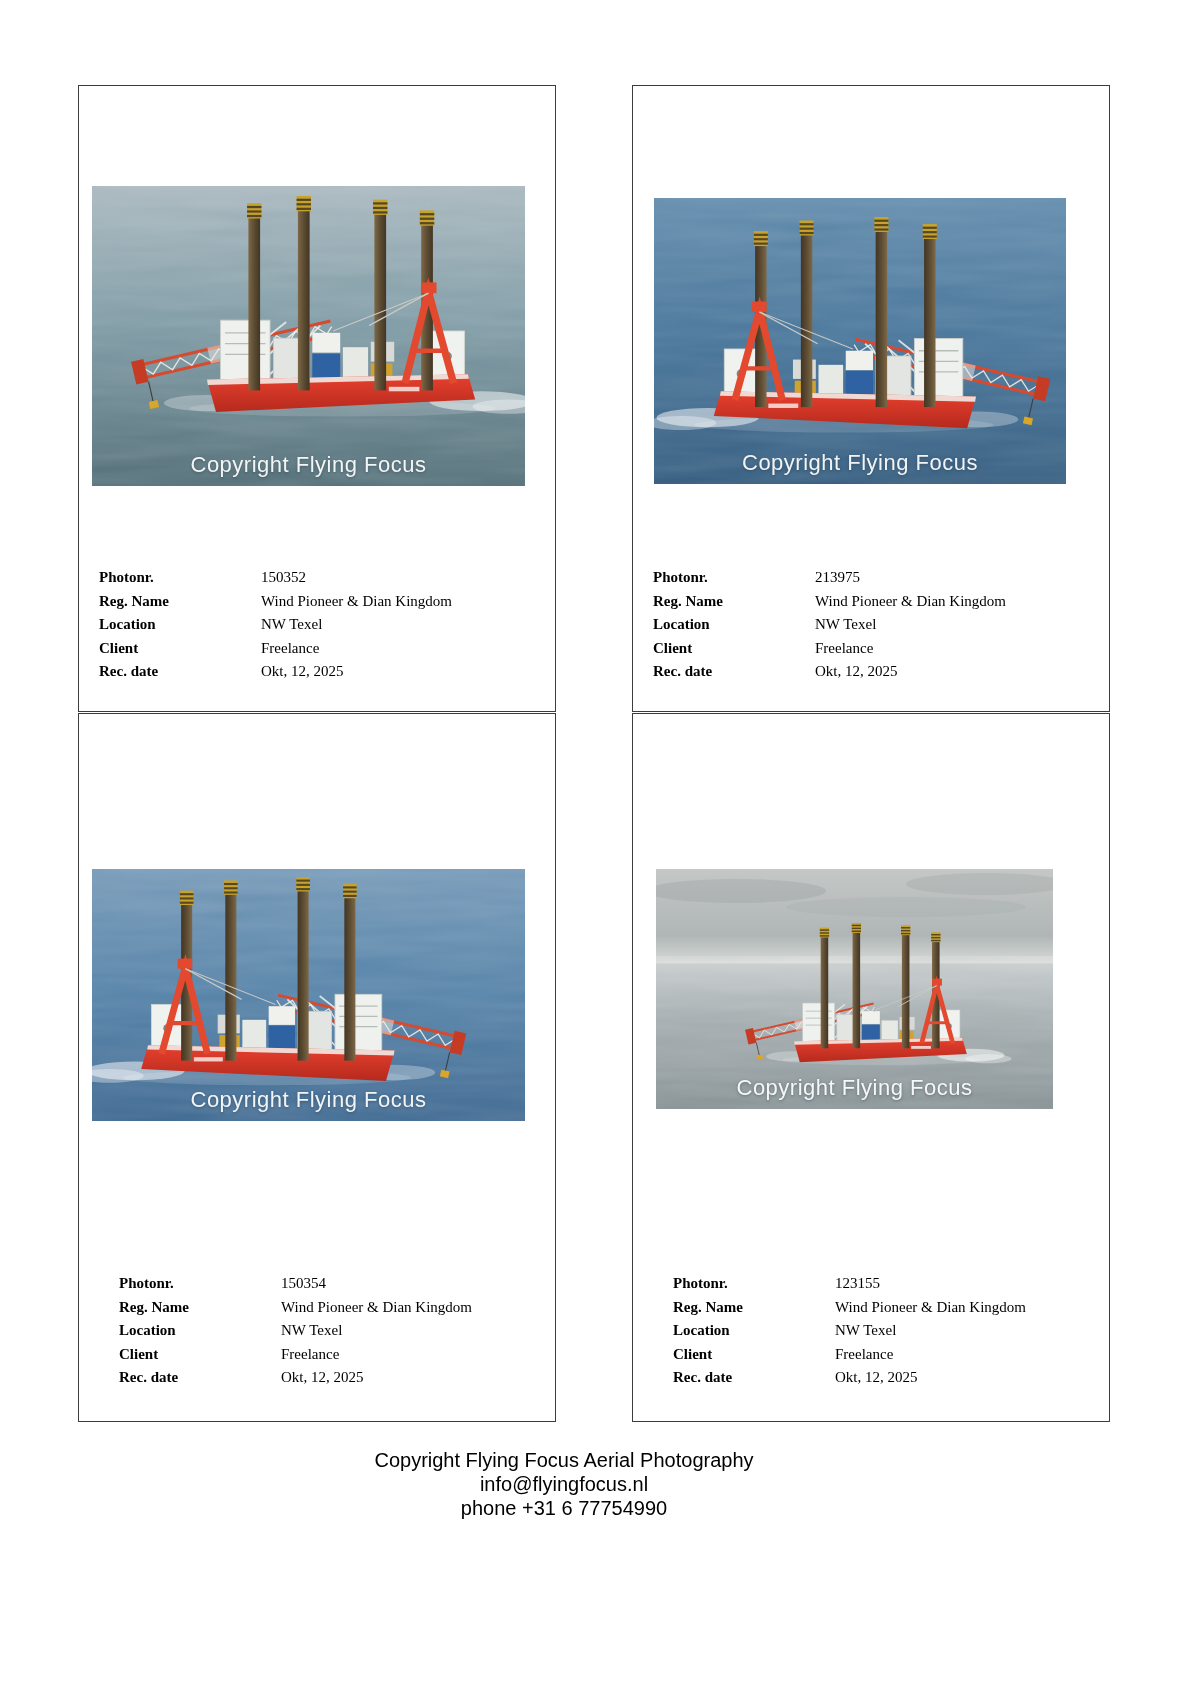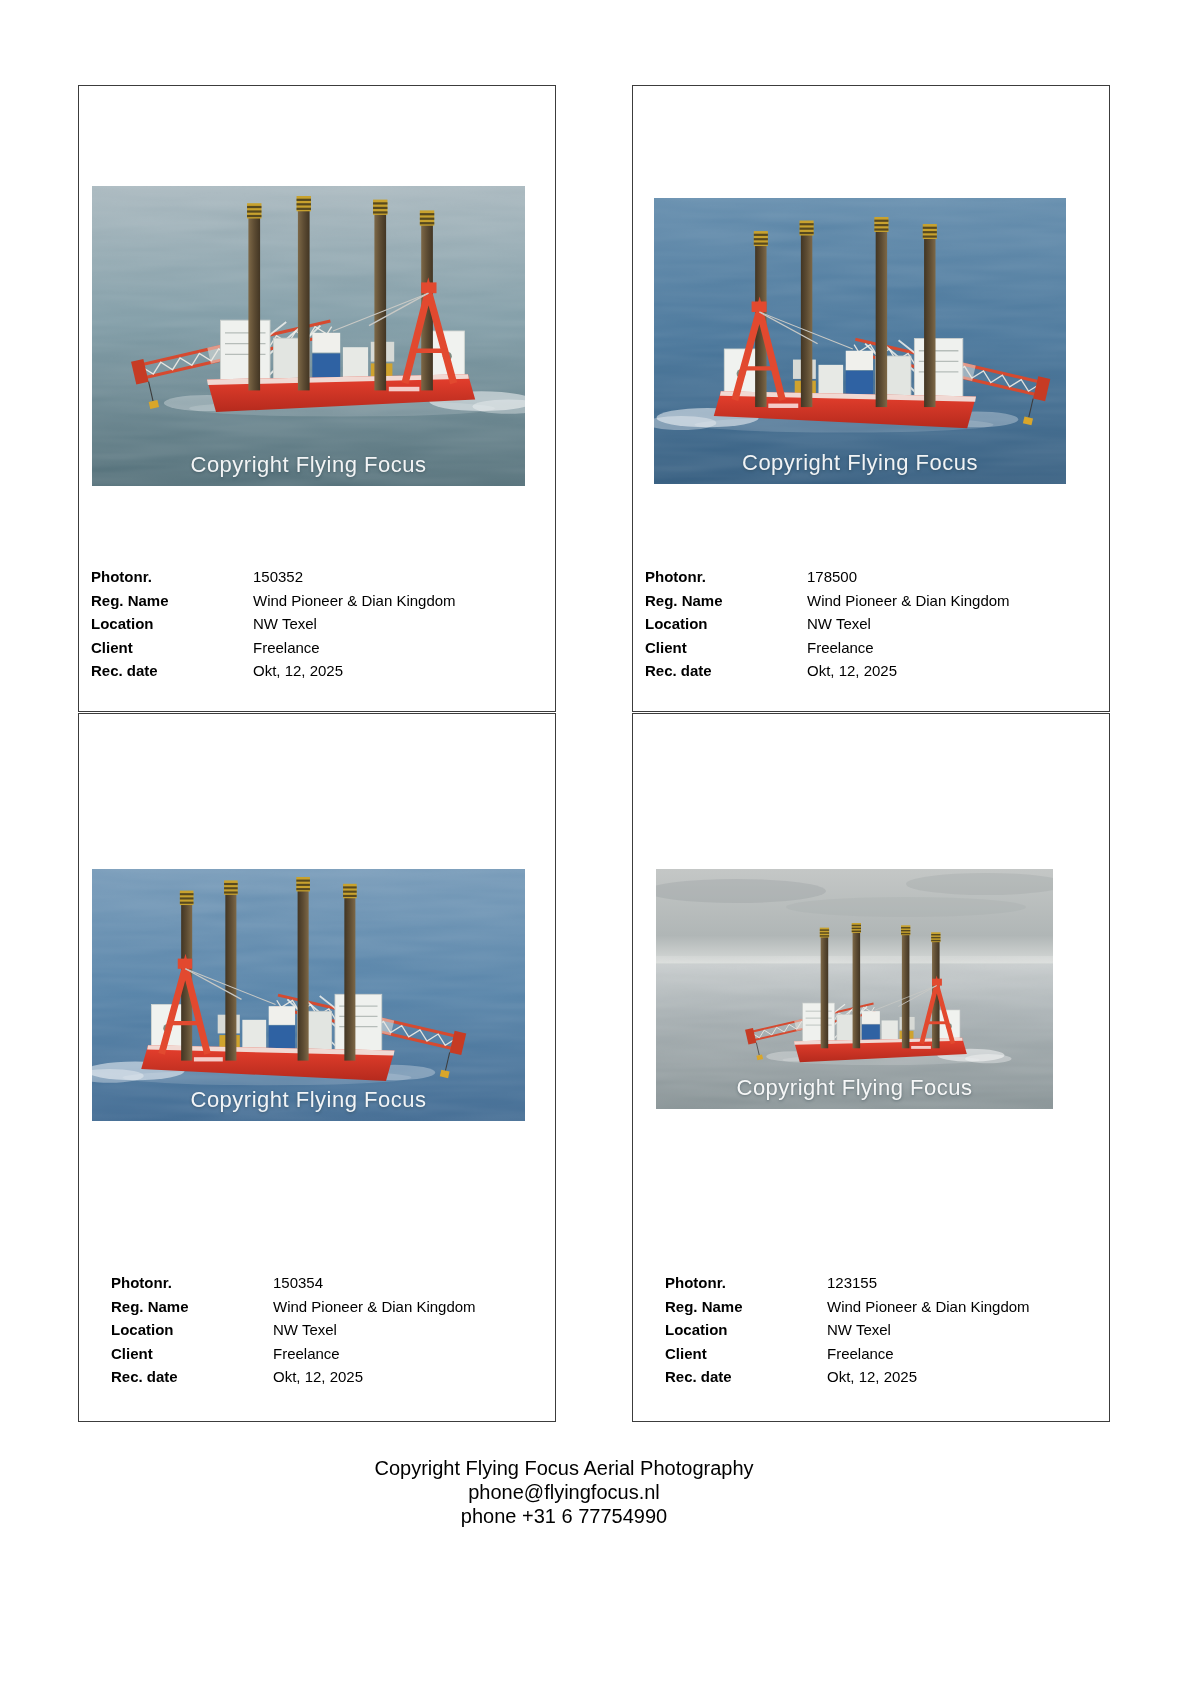--- a/index.html
+++ b/index.html
@@ -19,28 +19,28 @@
   .c3 .photo-frame { left:13px; top:155px; width:433px; height:252px; }
   .c4 .photo-frame { left:23px; top:155px; width:397px; height:240px; }
   .photo-svg { display:block; width:100%; height:100%; }
 
   .watermark {
     position:absolute; left:0; right:0; bottom:8px; text-align:center;
     font-size:22px; letter-spacing:0.5px; color:rgba(255,255,255,0.93);
     text-shadow:0 1px 3px rgba(35,55,65,0.45); white-space:nowrap;
   }
 
-  .meta { position:absolute; left:12px; right:8px; }
+  .meta { position:absolute; left:20px; right:8px;font-family:Liberation Serif, serif; }
   .c1 .meta, .c2 .meta { top:482px; }
   .c3 .meta, .c4 .meta { top:560px;margin-left:20px; }
   .meta-row { height:23.5px; white-space:nowrap; }
   .meta-label { display:inline-block; width:162px; font-weight:bold; font-size:15px; }
   .meta-value { font-size:15px; }
 
-  .footer { position:absolute; top:1448px; left:0; width:1128px; text-align:center; font-size:20px; line-height:24px;margin-top:8px; }
+  .footer { position:absolute; top:1448px; left:0; width:1128px; text-align:center; font-size:20px; line-height:24px; }
 
   .defs-svg { position:absolute; width:0; height:0; }
 </style>
 </head>
 <body>
 
 <svg class="defs-svg" aria-hidden="true">
   <defs>
     <linearGradient id="legGrad" x1="0" y1="0" x2="1" y2="0">
       <stop offset="0" stop-color="#7d6847"></stop>
@@ -182,21 +182,21 @@
     <div class="photo-frame">
       <svg class="photo-svg" viewBox="0 0 412 286" preserveAspectRatio="none">
         <rect x="0" y="0" width="412" height="286" fill="url(#sea2)"></rect>
         <rect x="0" y="0" width="412" height="286" filter="url(#seaTex)" opacity="0.14"></rect>
         <use href="#vessel" transform="translate(190,195) scale(-0.88,0.88)"></use>
       </svg>
       <div class="watermark">Copyright Flying Focus</div>
     </div>
     <div class="meta">
       <div class="meta-row">
-        <span class="meta-label">Photonr.</span><span class="meta-value">178500</span>
+        <span class="meta-label">Photonr.</span><span class="meta-value">213975</span>
       </div>
       <div class="meta-row">
         <span class="meta-label">Reg. Name</span><span class="meta-value">Wind Pioneer &amp; Dian Kingdom</span>
       </div>
       <div class="meta-row">
         <span class="meta-label">Location</span><span class="meta-value">NW Texel</span>
       </div>
       <div class="meta-row">
         <span class="meta-label">Client</span><span class="meta-value">Freelance</span>
       </div>
@@ -262,17 +262,17 @@
         <span class="meta-label">Client</span><span class="meta-value">Freelance</span>
       </div>
       <div class="meta-row">
         <span class="meta-label">Rec. date</span><span class="meta-value">Okt, 12, 2025</span>
       </div>
     </div>
   </div>
 
   <div class="footer">
     <div>Copyright Flying Focus Aerial Photography</div>
-    <div>phone@flyingfocus.nl</div>
+    <div>info@flyingfocus.nl</div>
     <div>phone +31 6 77754990</div>
   </div>
 
 </div>
 
 </body></html>

